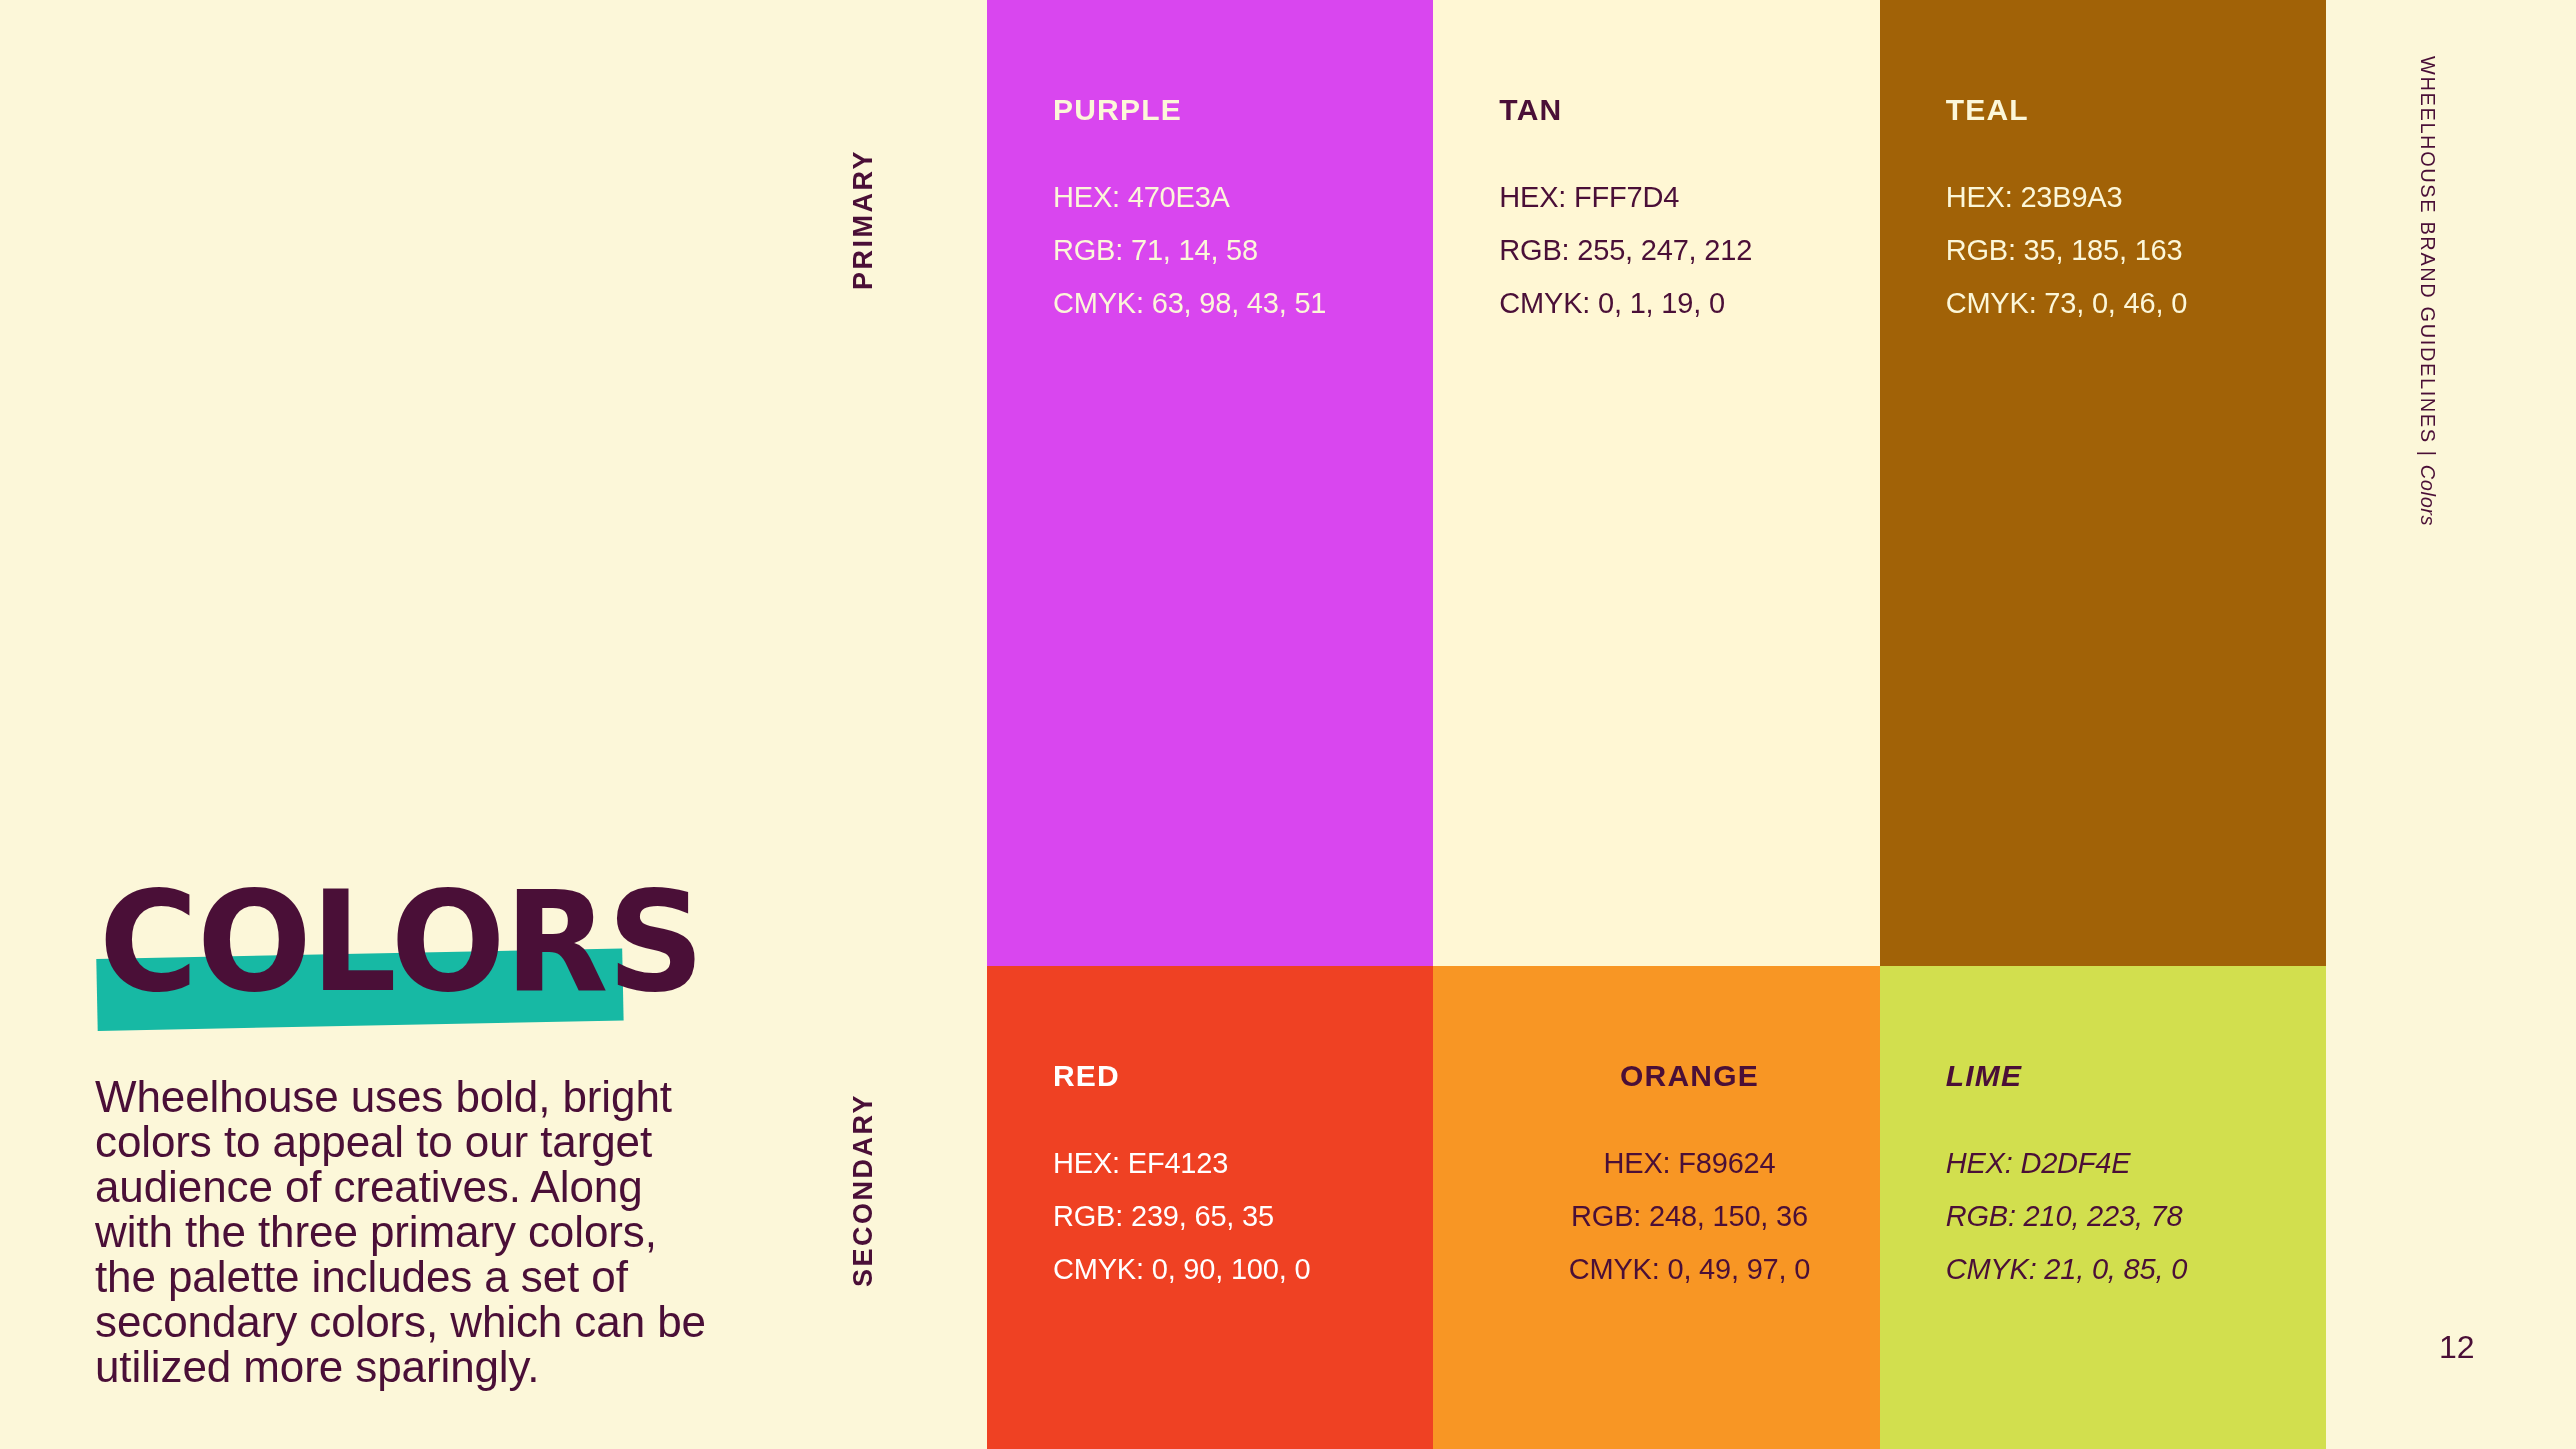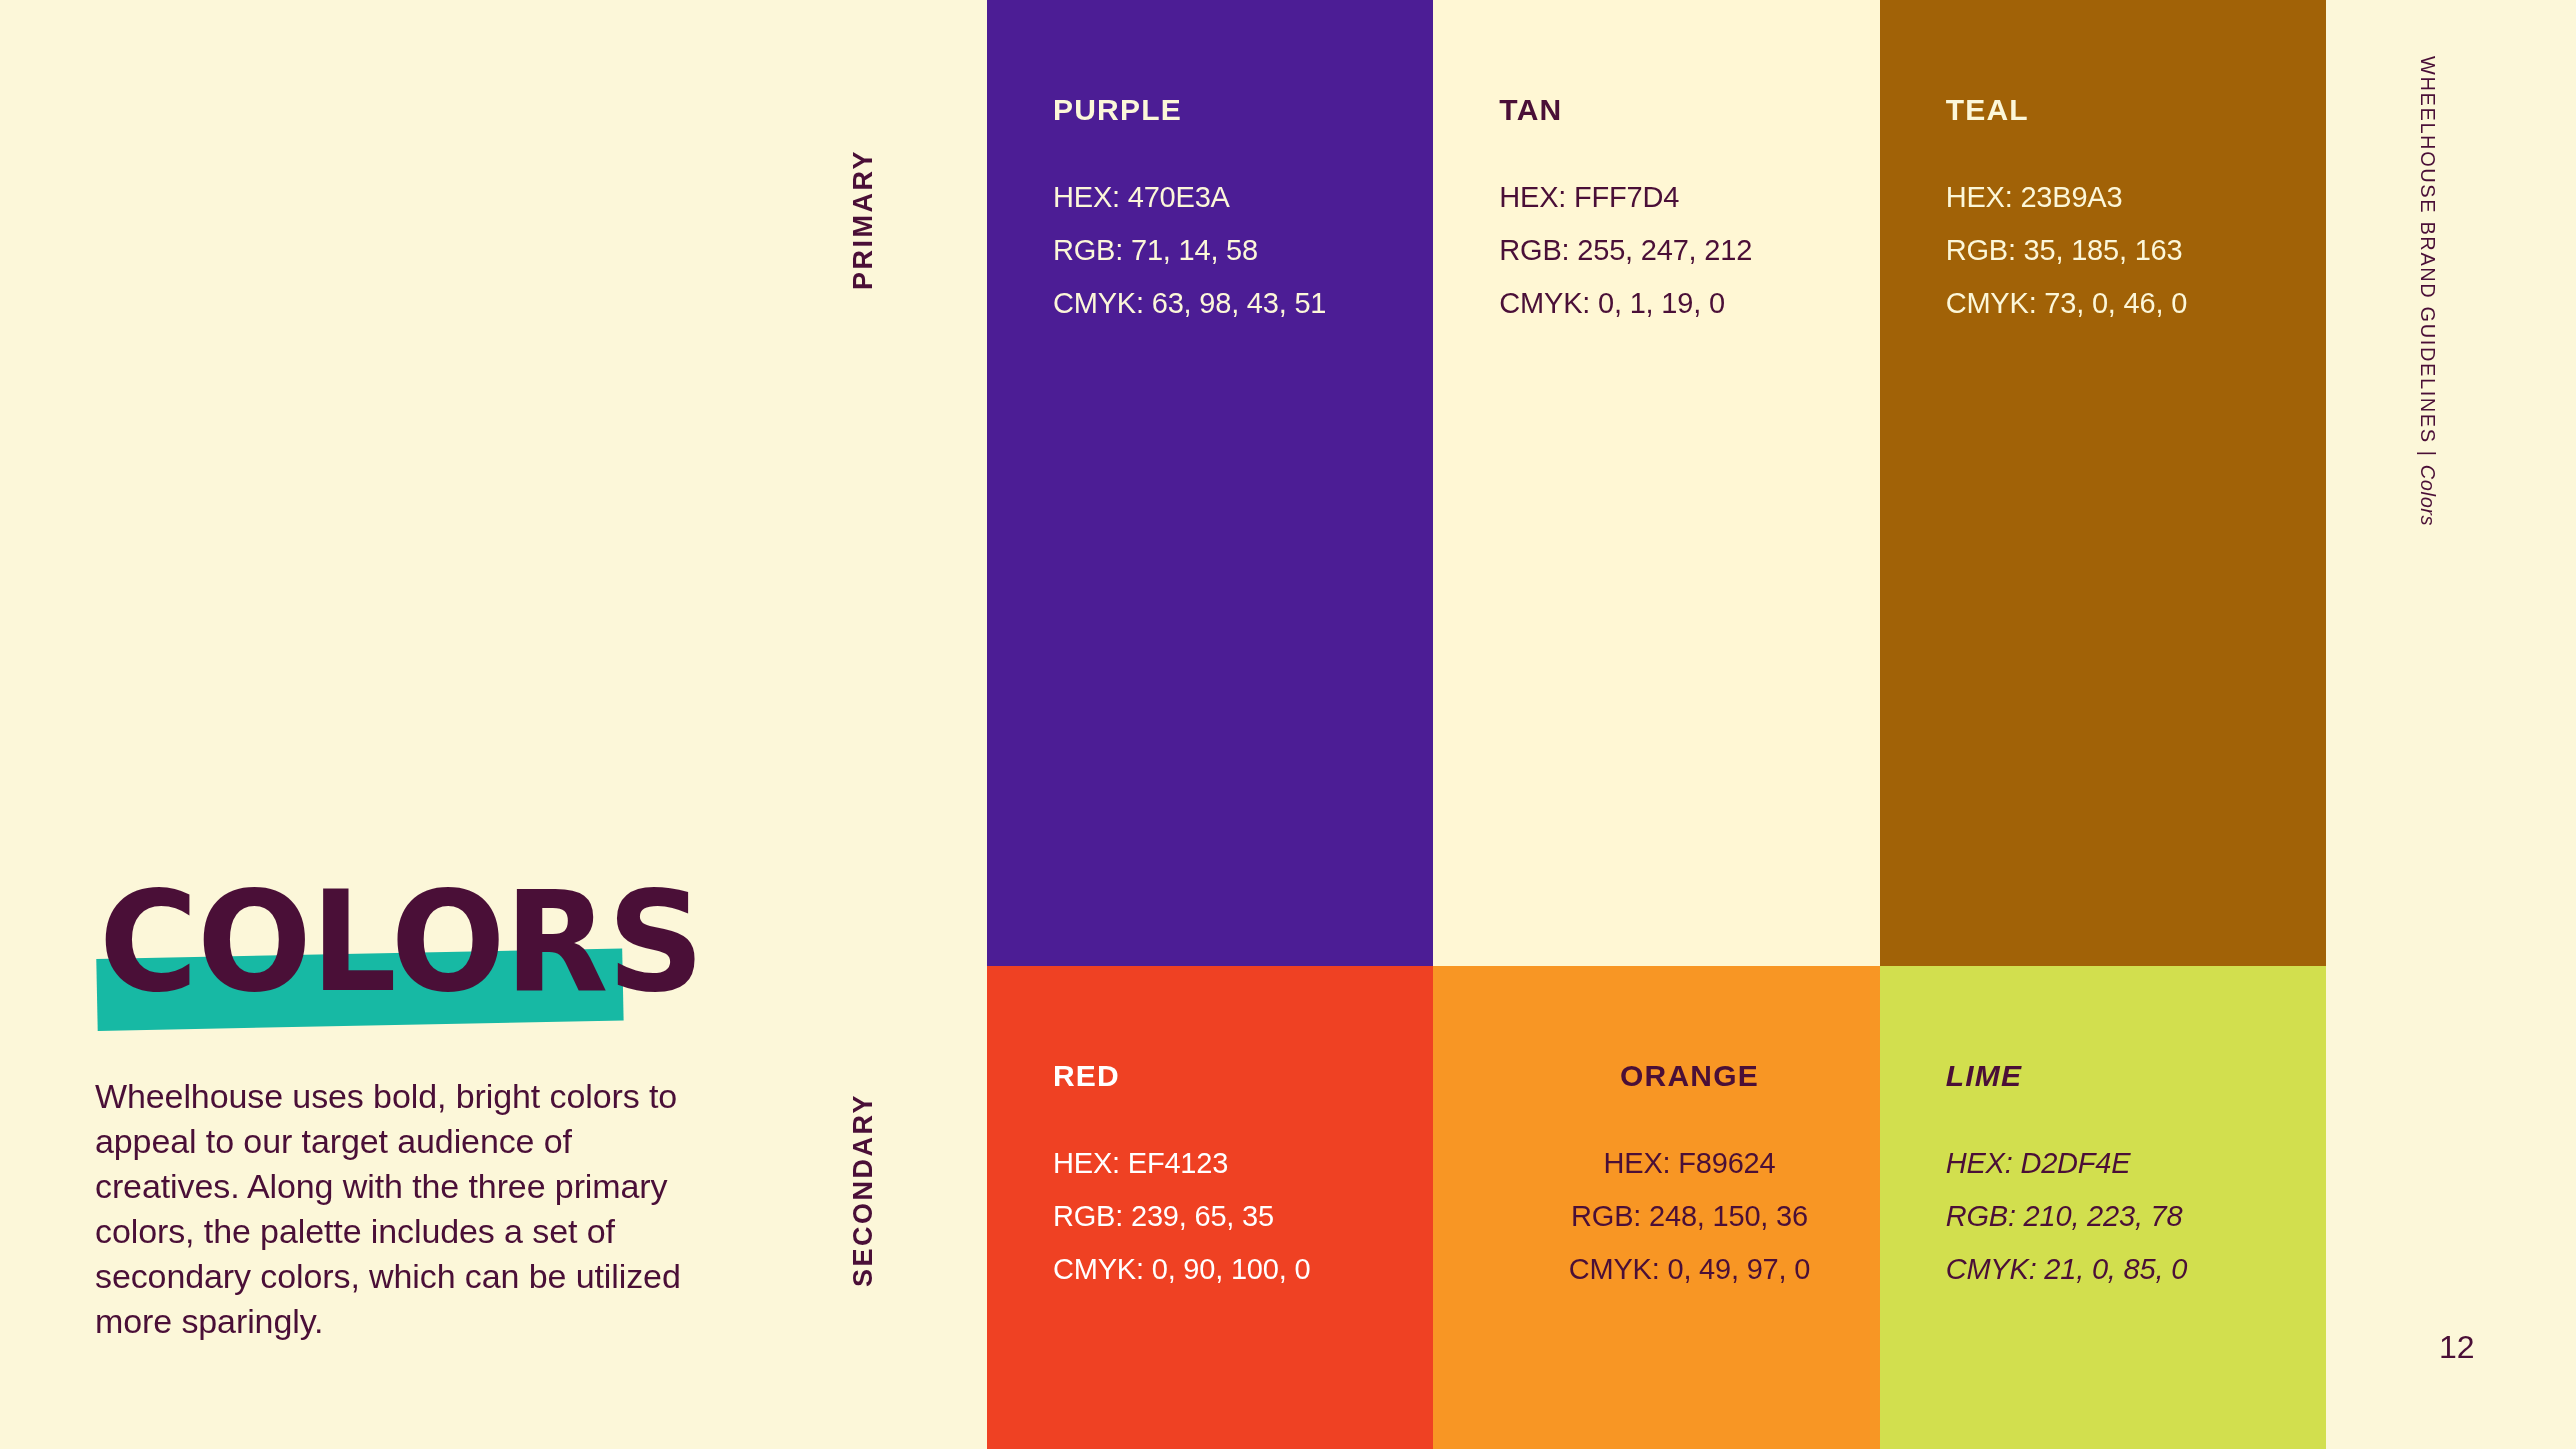--- a/index.html
+++ b/index.html
@@ -59,21 +59,21 @@
     transform-origin: left top;
     white-space: nowrap;
   }
   #intro-paragraph {
     position: absolute;
     left: 95px;
     top: 1074px;
     width: 618px;
     margin: 0;
     font-family: "Liberation Sans", sans-serif;
-    font-size: 34px;
+    font-size: 44px;
     line-height: 45px;
     color: #4A0F37;
     letter-spacing: -0.1px;
   }
 
   
   .vlabel {
     position: absolute;
     font-family: "Liberation Sans", sans-serif;
     font-weight: bold;
@@ -165,21 +165,21 @@
 
     <p id="intro-paragraph">Wheelhouse uses bold, bright colors to appeal to our target audience of creatives. Along with the three primary colors, the palette includes a set of secondary colors, which can be utilized more sparingly.</p>
 
   </div>
 
   <div class="vlabel" id="label-primary">PRIMARY</div>
   <div class="vlabel" id="label-secondary">SECONDARY</div>
 
   <div id="swatch-grid">
 
-    <div class="swatch" style="background: #4c1d95; color: rgb(252, 247, 217);">
+    <div class="swatch" style="background: #d946ef; color: rgb(252, 247, 217);">
       <div class="swatch-name">PURPLE</div>
       <div class="swatch-specs">
         <span class="swatch-spec-line">HEX: 470E3A</span>
         <span class="swatch-spec-line">RGB: 71, 14, 58</span>
         <span class="swatch-spec-line">CMYK: 63, 98, 43, 51</span>
       </div>
     </div>
 
     <div class="swatch" style="background: rgb(255, 247, 212); color: rgb(74, 15, 55);">
       <div class="swatch-name">TAN</div>

